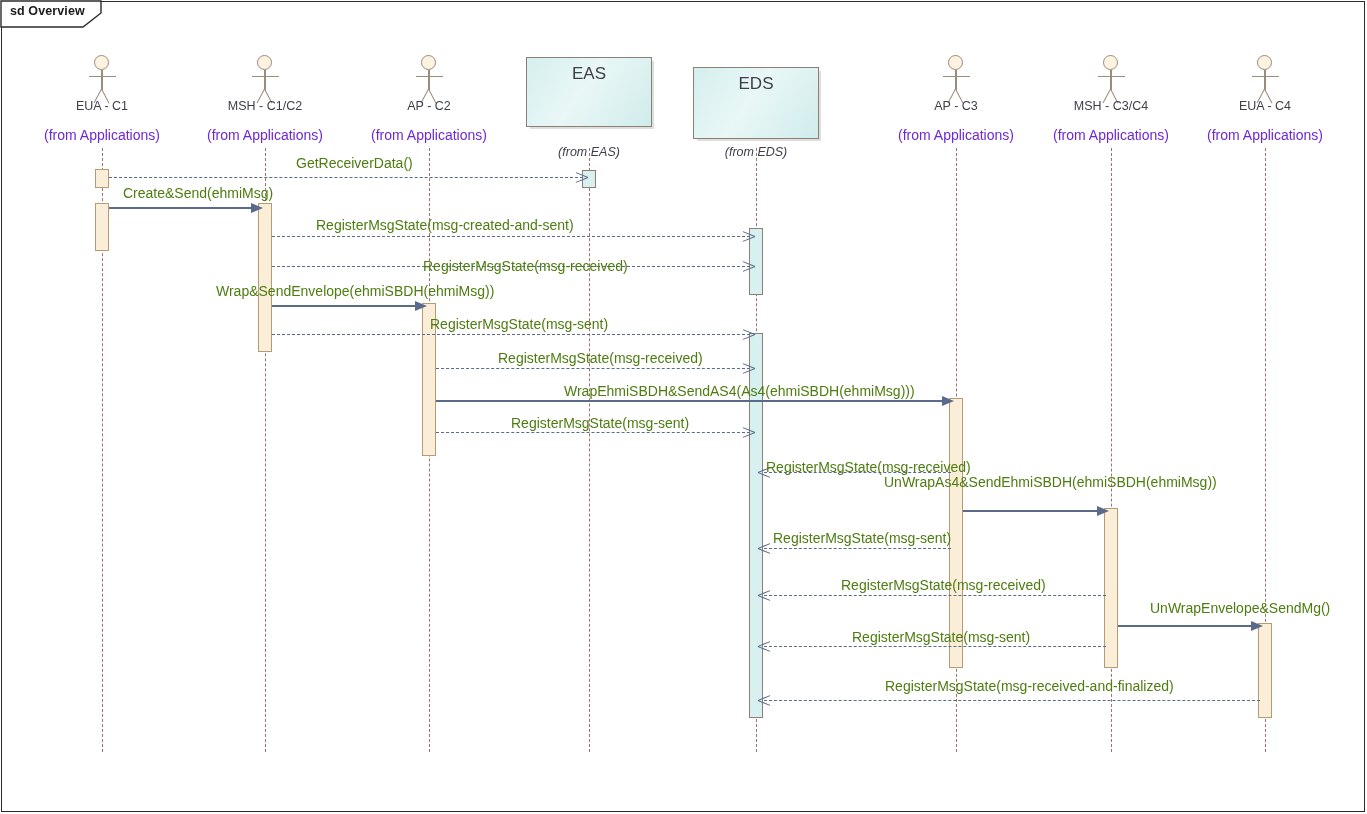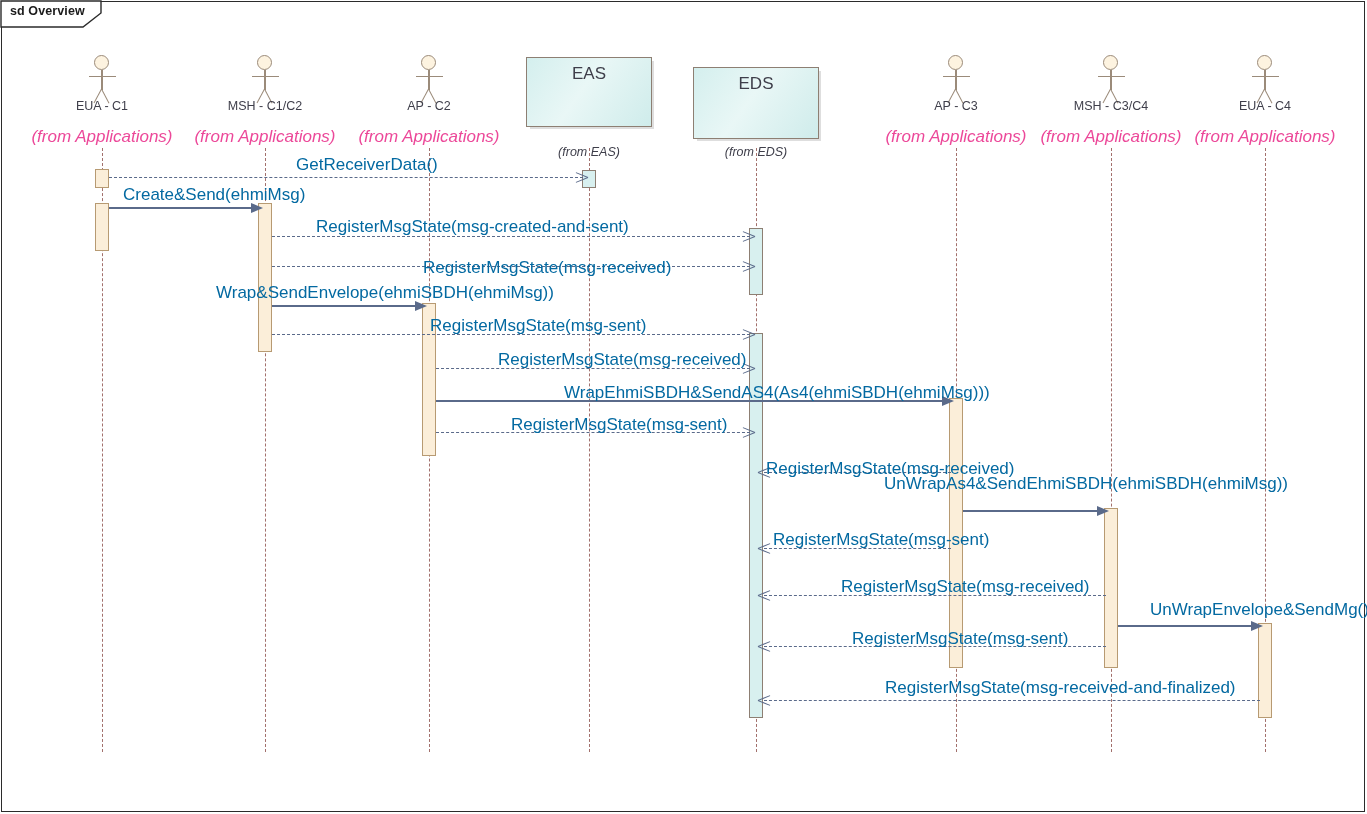--- a/index.html
+++ b/index.html
@@ -74,23 +74,22 @@
     top:44px;left:50%;
     transform:translateX(-50%);
     font-size:12.5px;
     color:#3e3e4a;
     white-space:nowrap;
   }
   .actor-from{
     position:absolute;
     top:72px;left:50%;
     transform:translateX(-50%);
-    font-size:17px;
-    font-style:italic;
-    color:#ec4899;
+    font-size:14px;
+    color:#6d28d9;
     white-space:nowrap;
   }
   
   .compbox{
     position:absolute;
     border:1.2px solid #8d7f73;
     box-sizing:border-box;
     background:linear-gradient(125deg,#d4efee 0%,#e9f7f6 45%,#cfeceb 100%);
     box-shadow:3px 3px 0 -1px rgba(160,160,160,.35);
   }
@@ -155,22 +154,22 @@
     width:13px;height:0;
     border-top:1.6px solid #5a6a8a;
     transform-origin:right center;
   }
   .openhead.right .b1{right:0;top:0;transform:rotate(22deg);}
   .openhead.right .b2{right:0;top:0;transform:rotate(-22deg);}
   .openhead.left .b1{left:0;top:0;transform-origin:left center;transform:rotate(-22deg);}
   .openhead.left .b2{left:0;top:0;transform-origin:left center;transform:rotate(22deg);}
   .msg-label{
     position:absolute;
-    font-size:17px;
-    color:#0369a1;
+    font-size:14px;
+    color:#4d7c0f;
     white-space:nowrap;
     background:transparent;
   }
 </style>
 </head>
 <body>
 
 <div id="stage">
 
   <div id="frame"></div>

